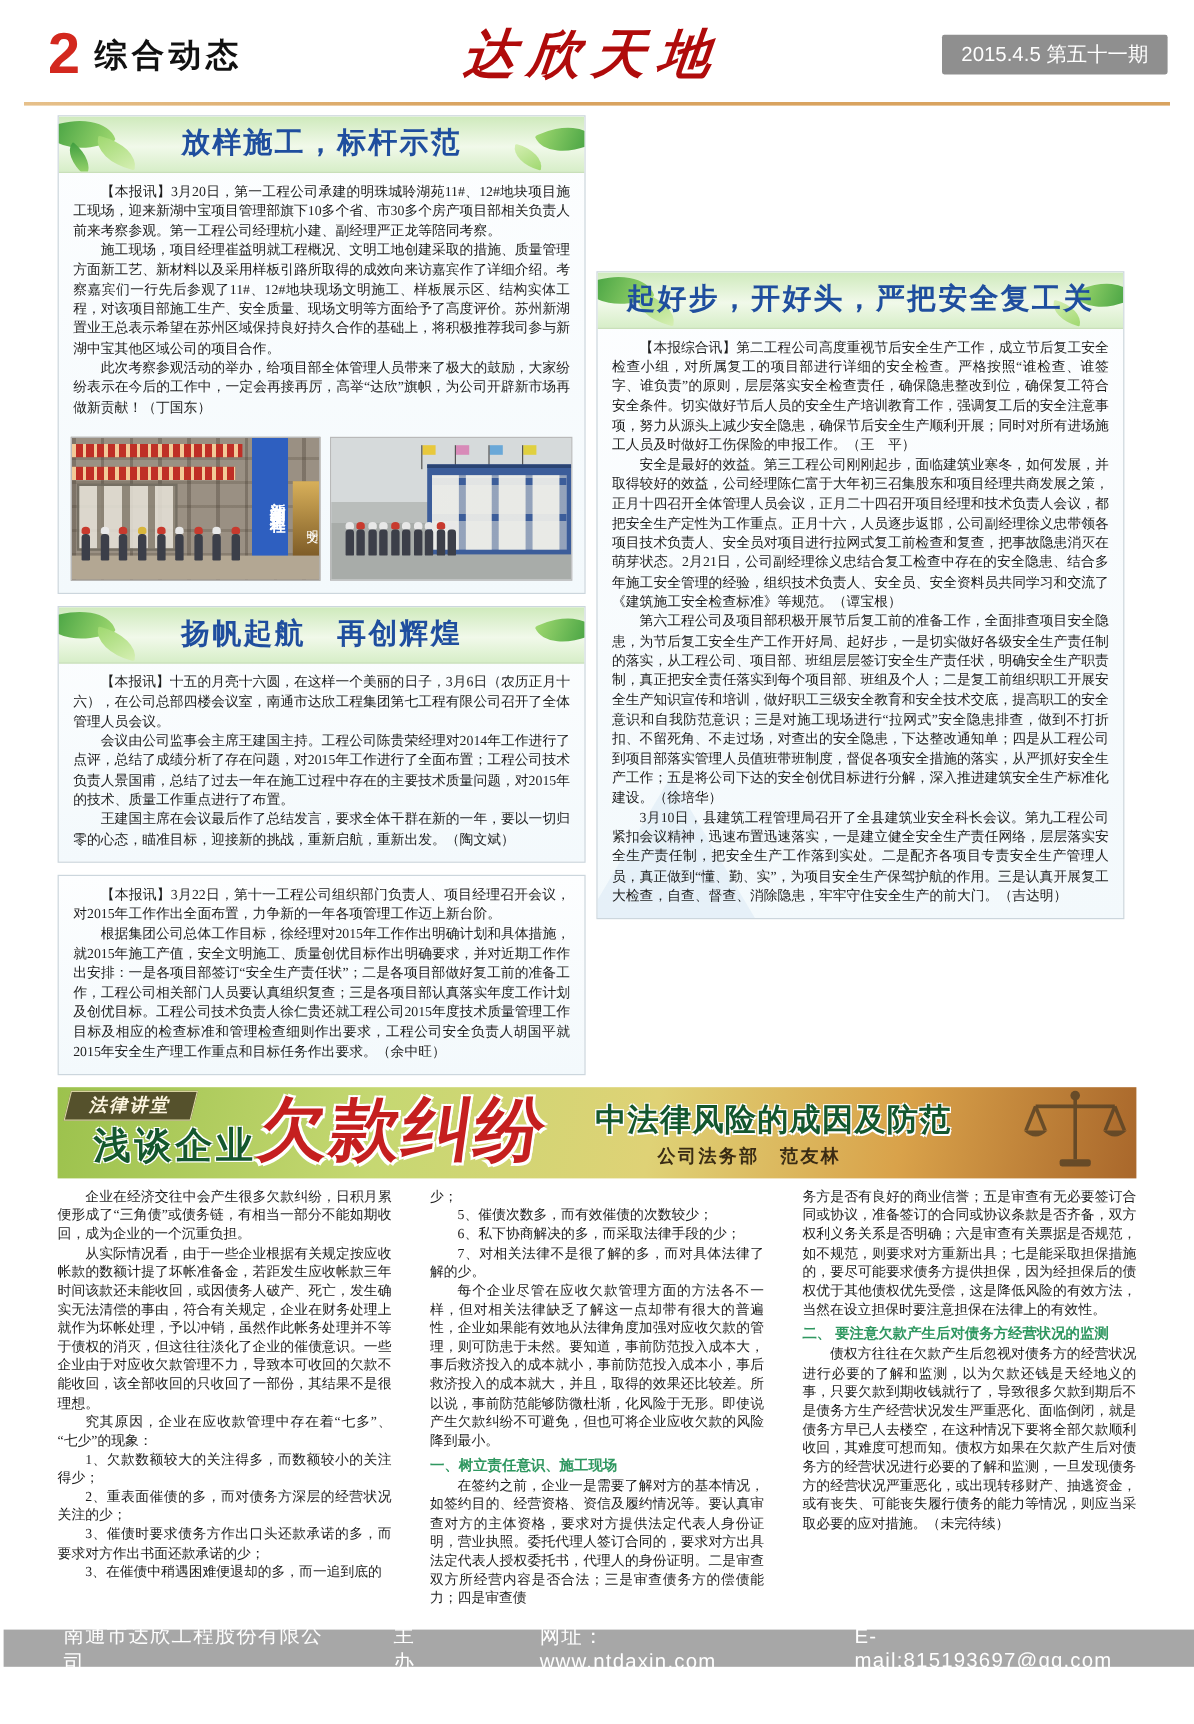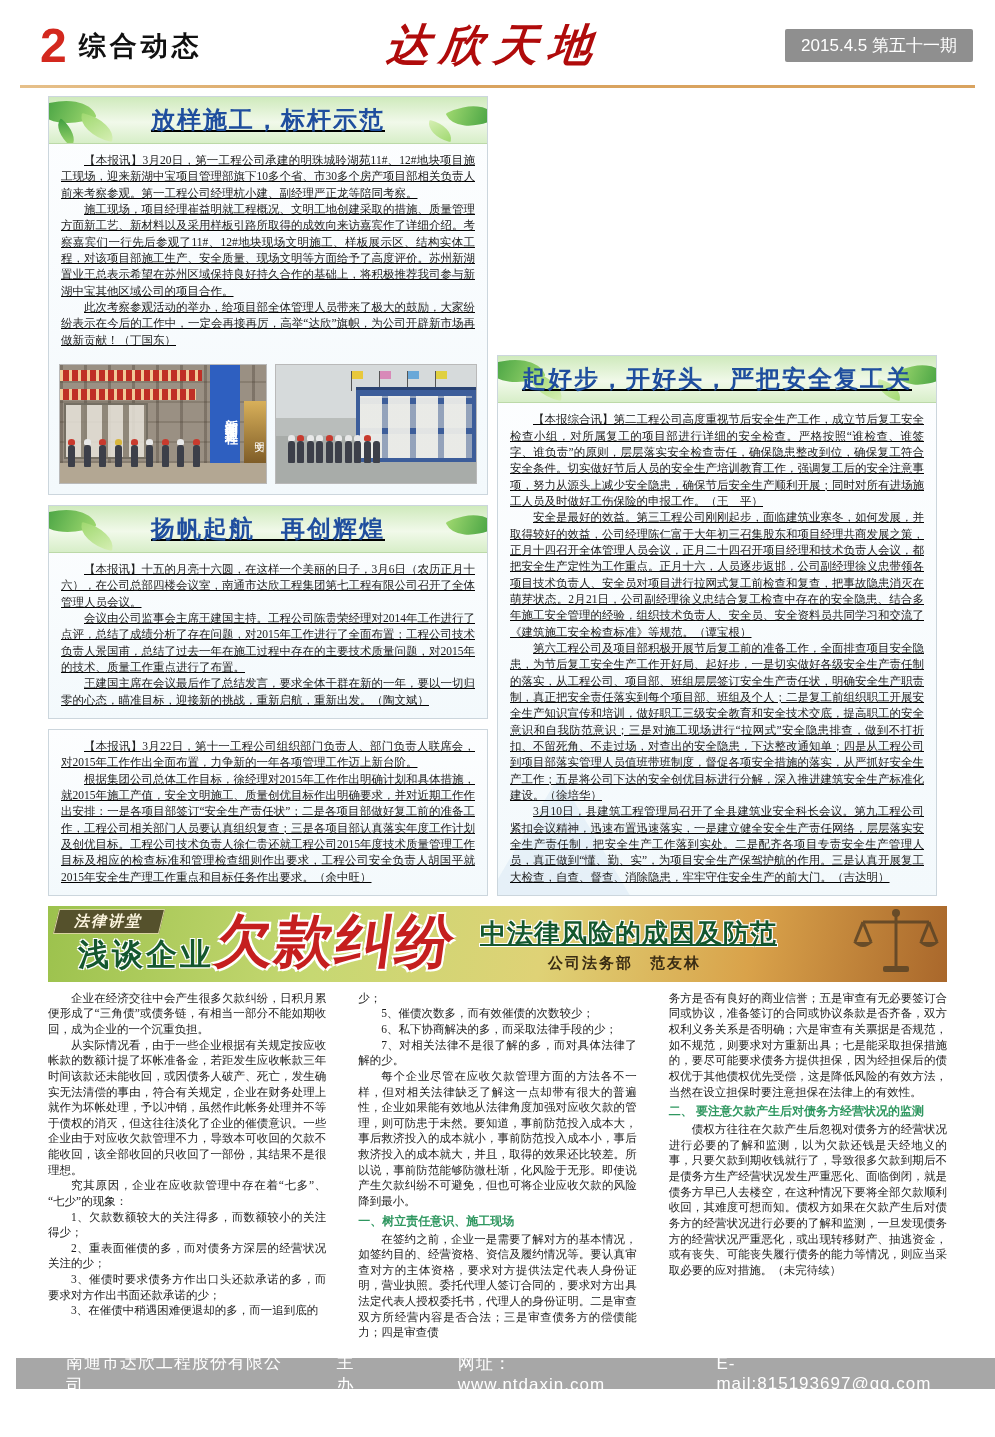--- a/index.html
+++ b/index.html
@@ -11,21 +11,21 @@
   .pagenum{color:#d3281e;font-family:"Liberation Sans",sans-serif;font-weight:bold;font-size:48px;line-height:44px;}
   .section-title{font-family:"Liberation Sans",sans-serif;font-weight:bold;font-size:27px;color:#111;
                  letter-spacing:4px;margin-left:12px;}
   .masthead{flex:1;text-align:center;color:#b00b0b;font-weight:bold;font-style:italic;
             font-size:44px;letter-spacing:10px;transform:skewX(-6deg);}
   .issue-box{background:#8f8f8f;color:#fff;font-family:"Liberation Sans",sans-serif;
              font-size:17px;padding:5px 16px;border-radius:2px;white-space:nowrap;}
   .head-rule{height:3px;margin:4px 20px 0;background:linear-gradient(90deg,#e6c08a,#d9a35f 40%,#d9a35f);}
 
   
-  .cols{display:flex;gap:9px;padding:8px 48px 0;align-items:flex-end;text-decoration:underline;}
+  .cols{display:flex;gap:9px;padding:8px 48px 0;align-items:center;}
   .colL,.colR{width:440px;display:flex;flex-direction:column;gap:10px;}
   .box{border:1px solid #ccd6dd;background:linear-gradient(180deg,#fdfeff,#f3f9fc);
        position:relative;overflow:hidden;}
   .box .text{position:relative;z-index:2;padding:8px 12px 10px;}
   .para{margin:0;text-indent:2em;text-align:justify;font-size:11.5px;line-height:1.42;color:#1d1d1d;}
 
   
   .banner{position:relative;height:46px;overflow:hidden;
           background:linear-gradient(180deg,#cfeabc,#f1f9ea 55%,#d7eec8);
           border-bottom:1px solid #bcd9a8;}
@@ -96,34 +96,34 @@
   .law-banner{position:relative;height:76px;overflow:hidden;
               background:linear-gradient(100deg,#9cc24d 0%,#c6d872 30%,#dfd276 55%,#d9a24a 78%,#a9672b 100%);}
   .law-tag{position:absolute;left:8px;top:3px;z-index:3;background:#55512c;color:#fdf6e0;
            font-family:"Liberation Sans",sans-serif;font-weight:bold;font-size:15px;
            padding:2px 18px;border:1px solid #d8d3a0;transform:skewX(-14deg);letter-spacing:2px;}
   .law-pre{position:absolute;left:30px;top:28px;z-index:2;font-weight:bold;font-size:31px;color:#14572e;
            letter-spacing:3px;text-shadow:1px 1px 0 #fff,-1px -1px 0 #fff,1px -1px 0 #fff,-1px 1px 0 #fff;}
   .law-main{position:absolute;left:168px;top:-3px;z-index:2;font-weight:bold;font-size:58px;color:#c51f1f;
             letter-spacing:2px;transform:skewX(-8deg);
             text-shadow:2px 2px 0 #fff,-2px -2px 0 #fff,2px -2px 0 #fff,-2px 2px 0 #fff;}
-  .law-suf{position:absolute;left:432px;top:10px;z-index:2;font-weight:bold;font-size:26px;color:#14572e;
-           letter-spacing:1px;text-shadow:1px 1px 0 #fff,-1px -1px 0 #fff,1px -1px 0 #fff,-1px 1px 0 #fff;text-decoration:underline;}
+  .law-suf{position:absolute;left:448px;top:10px;z-index:2;font-weight:bold;font-size:26px;color:#14572e;
+           letter-spacing:1px;text-shadow:1px 1px 0 #fff,-1px -1px 0 #fff,1px -1px 0 #fff,-1px 1px 0 #fff;}
   .law-byline{position:absolute;left:500px;top:48px;z-index:2;font-weight:bold;font-size:15px;color:#3a2c14;
               font-family:"Liberation Sans",sans-serif;letter-spacing:2px;}
   .scales{position:absolute;right:6px;top:2px;z-index:2;opacity:.85;}
   .law-cols{display:flex;gap:32px;padding-top:9px;}
   .law-col{flex:1;min-width:0;}
   .law .para{font-size:11.5px;line-height:1.36;}
   .para.cont{text-indent:0;}
   .law-h{color:#2f9760;font-family:"Liberation Sans",sans-serif;font-weight:bold;
          font-size:12px;margin:3px 0 2px;text-align:justify;}
 
   
-  .footer{position:absolute;left:16px;right:0;bottom:48px;height:31px;background:#a7a7a7;
+  .footer{position:absolute;left:3px;right:0;bottom:48px;height:31px;background:#a7a7a7;
           color:#fff;font-family:"Liberation Sans",sans-serif;font-size:17px;
           display:flex;align-items:center;padding:0 50px;letter-spacing:1px;}
   .footer .role{margin-left:42px;}
   .footer .site{margin-left:86px;}
   .footer .mail{margin-left:62px;}
 </style>
 </head>
 <body>
 
 <div class="page">
@@ -207,21 +207,21 @@
         </div>
         <div class="text">
           <p class="para">【本报讯】十五的月亮十六圆，在这样一个美丽的日子，3月6日（农历正月十六），在公司总部四楼会议室，南通市达欣工程集团第七工程有限公司召开了全体管理人员会议。</p>
           <p class="para">会议由公司监事会主席王建国主持。工程公司陈贵荣经理对2014年工作进行了点评，总结了成绩分析了存在问题，对2015年工作进行了全面布置；工程公司技术负责人景国甫，总结了过去一年在施工过程中存在的主要技术质量问题，对2015年的技术、质量工作重点进行了布置。</p>
           <p class="para">王建国主席在会议最后作了总结发言，要求全体干群在新的一年，要以一切归零的心态，瞄准目标，迎接新的挑战，重新启航，重新出发。（陶文斌）</p>
         </div>
       </section>
 
       <section class="box">
         <div class="text">
-          <p class="para">【本报讯】3月22日，第十一工程公司组织部门负责人、部门负责人联席会，对2015年工作作出全面布置，力争新的一年各项管理工作迈上新台阶。</p>
+          <p class="para">【本报讯】3月22日，第十一工程公司组织部门负责人、项目经理召开会议，对2015年工作作出全面布置，力争新的一年各项管理工作迈上新台阶。</p>
           <p class="para">根据集团公司总体工作目标，徐经理对2015年工作作出明确计划和具体措施，就2015年施工产值，安全文明施工、质量创优目标作出明确要求，并对近期工作作出安排：一是各项目部签订“安全生产责任状”；二是各项目部做好复工前的准备工作，工程公司相关部门人员要认真组织复查；三是各项目部认真落实年度工作计划及创优目标。工程公司技术负责人徐仁贵还就工程公司2015年度技术质量管理工作目标及相应的检查标准和管理检查细则作出要求，工程公司安全负责人胡国平就2015年安全生产理工作重点和目标任务作出要求。（余中旺）</p>
         </div>
       </section>
     </div>
 
     <div class="colR">
       <section class="box">
         <div class="wm-tri"></div>
         <div class="wm-text">达欣股份</div>
         <div class="banner">

